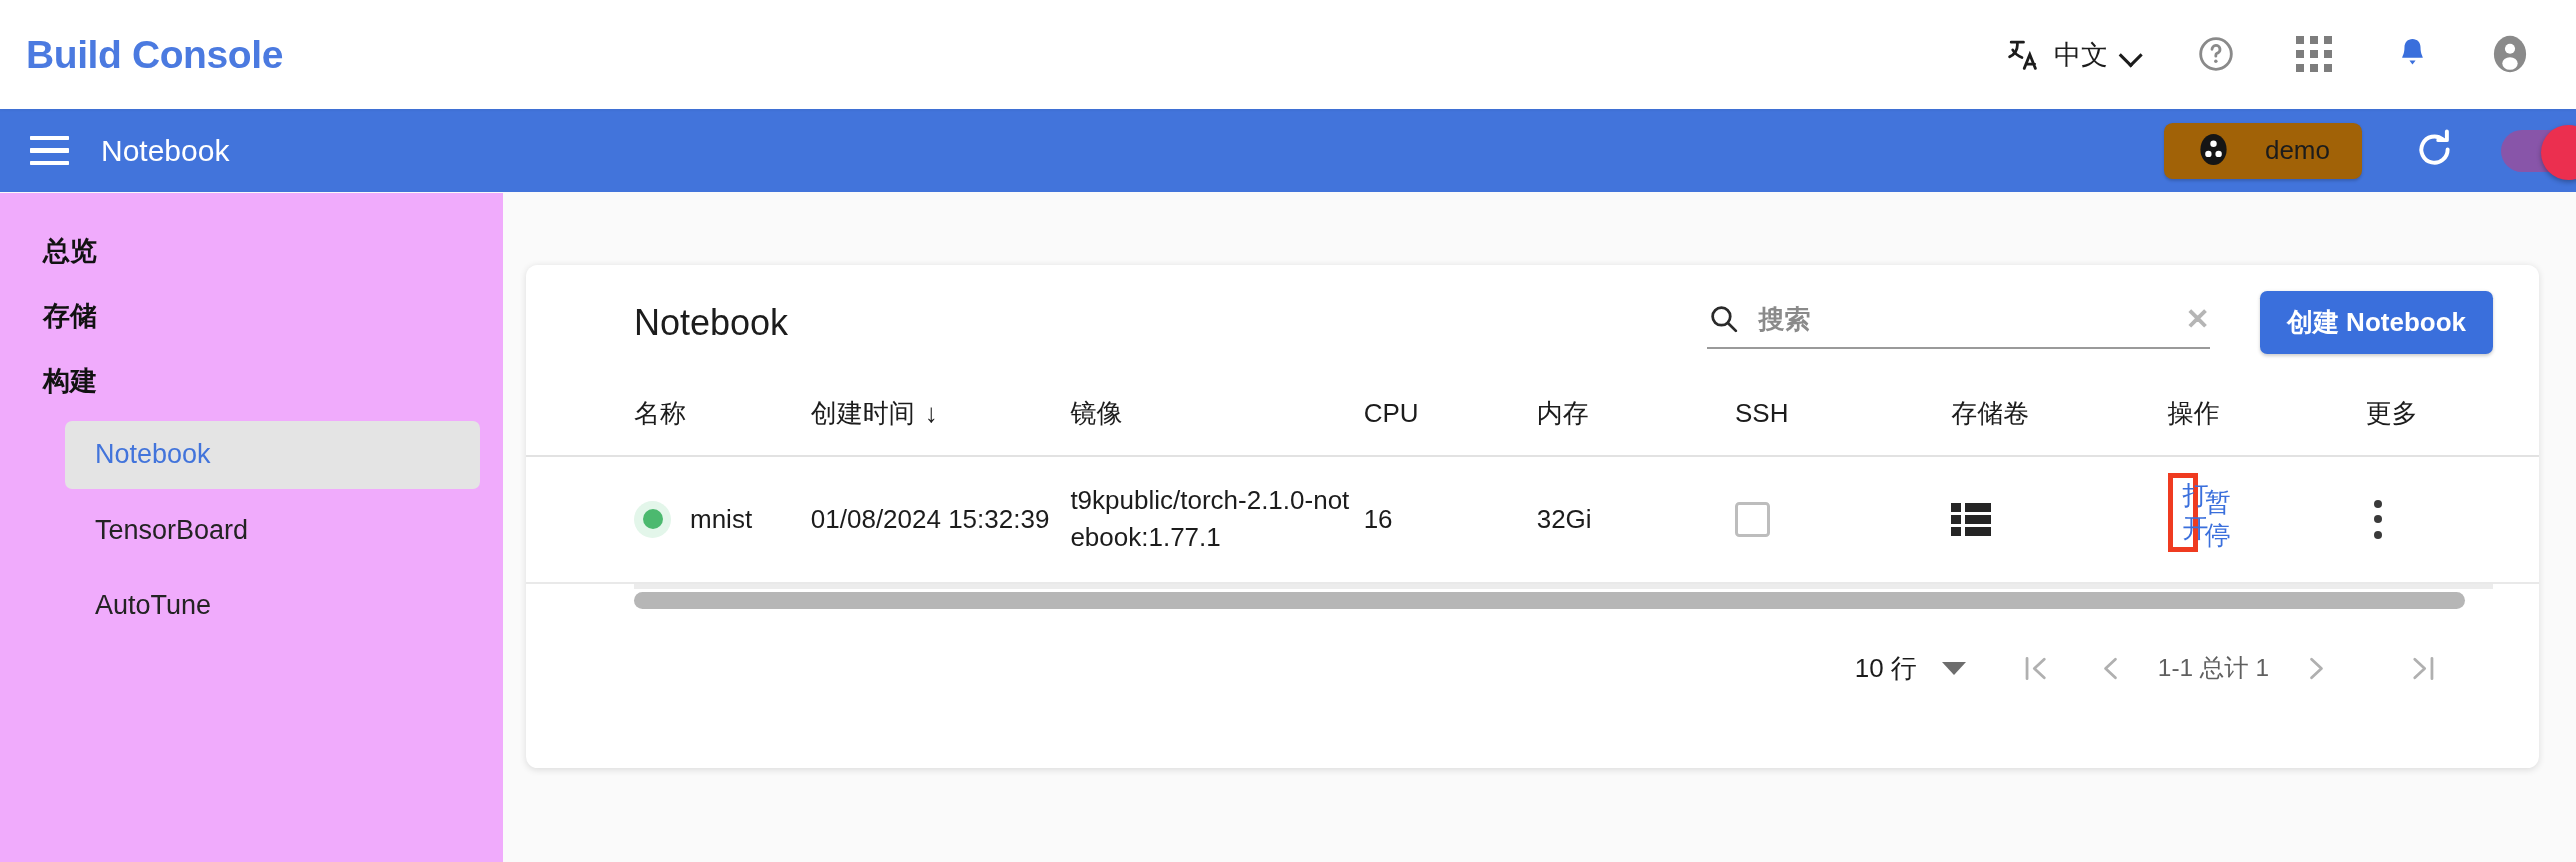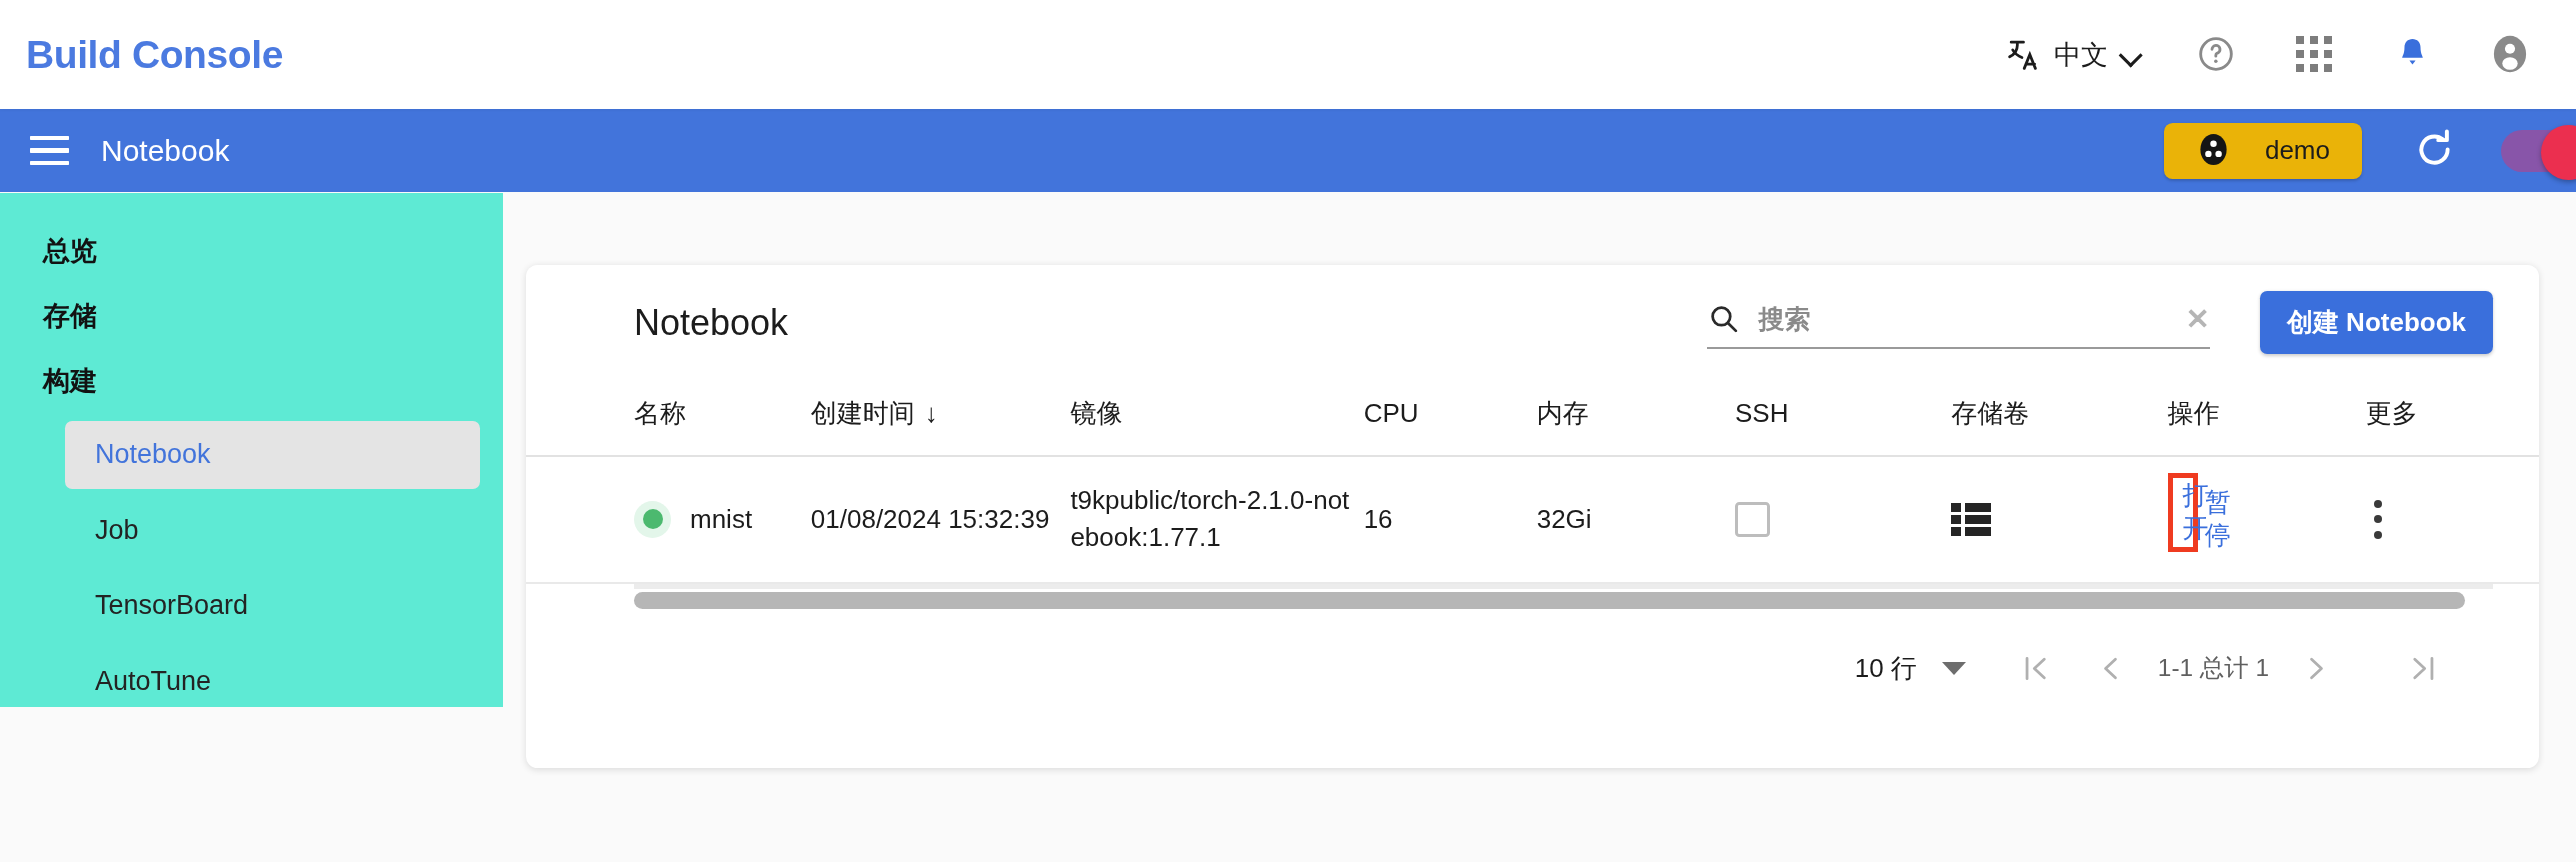--- a/index.html
+++ b/index.html
@@ -47,21 +47,21 @@
     background: #4274db; display: flex; align-items: center;
     z-index: 4;
   }
   .hamburger { margin-left: 30px; width: 39px; height: 30px; display: flex;
     flex-direction: column; justify-content: space-between; cursor: pointer; }
   .hamburger span { display: block; height: 4.3px; background: #fff; border-radius: 0.7px; }
   .appbar-title { margin-left: 32px; font-size: 30px; color: #fff; white-space: nowrap; }
   .appbar-right { margin-left: auto; display: flex; align-items: center; }
   .demo-pill {
     display: flex; align-items: center; gap: 34px;
-    background: #eab308; border-radius: 8.6px;
+    background: #a16207; border-radius: 8.6px;
     height: 56px; padding: 0 32px; cursor: pointer;
     box-shadow: 0 1.4px 2.9px rgba(0,0,0,.18);
   }
   .demo-label { font-size: 26px; color: #1c1c1c; white-space: nowrap; }
   .refresh-btn { margin-left: 42px; width: 60px; height: 60px; display: flex;
     align-items: center; justify-content: center; cursor: pointer; }
   .toggle {
     margin-left: 37px; margin-right: -20px;
     position: relative; width: 95px; height: 46px;
   }
@@ -70,22 +70,22 @@
     background: #8e52a5; opacity: .92; border-radius: 21.6px;
   }
   .toggle-thumb {
     position: absolute; right: 0; top: -2.9px; width: 55px; height: 55px;
     background: #eb2f4f; border-radius: 50%;
     box-shadow: 0 2.2px 5.8px rgba(0,0,0,.3);
   }
 
   
   .sidebar {
-    position: absolute; top: 193px; left: 0; width: 503px; height: 514px;
-    background: #5eead4; padding-top: 26px;
+    position: absolute; top: 193px; left: 0; width: 503px; height: 670px;
+    background: #f0abfc; padding-top: 26px;
   }
   .nav-group { font-size: 27px; color: #121212; font-weight: bold;
     padding: 14.4px 0 14.4px 43px; white-space: nowrap; cursor: pointer; }
   .nav-sub { font-size: 27px; color: #232323; padding: 16px 0 16px 93px;
     white-space: nowrap; cursor: pointer; }
   .nav-item {
     margin: 7.2px 23px 7.2px 65px; padding: 18.7px 0 18.7px 30px;
     font-size: 27px; color: #232323; border-radius: 7.2px;
     white-space: nowrap; cursor: pointer;
   }
@@ -297,21 +297,20 @@
         <div class="toggle-thumb"></div>
       </div>
     </div>
   </div>
 
   <div class="sidebar">
     <div class="nav-group">总览</div>
     <div class="nav-group">存储</div>
     <div class="nav-group">构建</div>
     <div class="nav-item active">Notebook</div>
-    <div class="nav-item">Job</div>
     <div class="nav-item">TensorBoard</div>
     <div class="nav-item">AutoTune</div>
   </div>
 
   <div class="card">
 
     <div class="card-head">
       <div class="card-title">Notebook</div>
 
       <div class="search-wrap">

